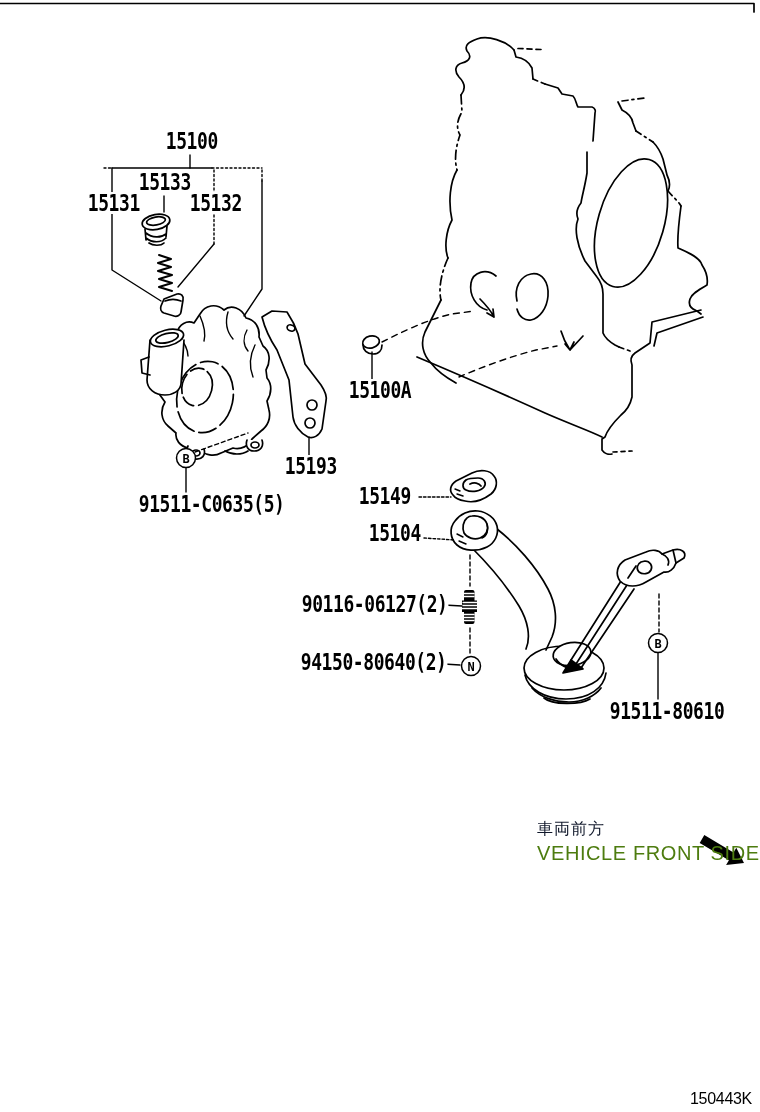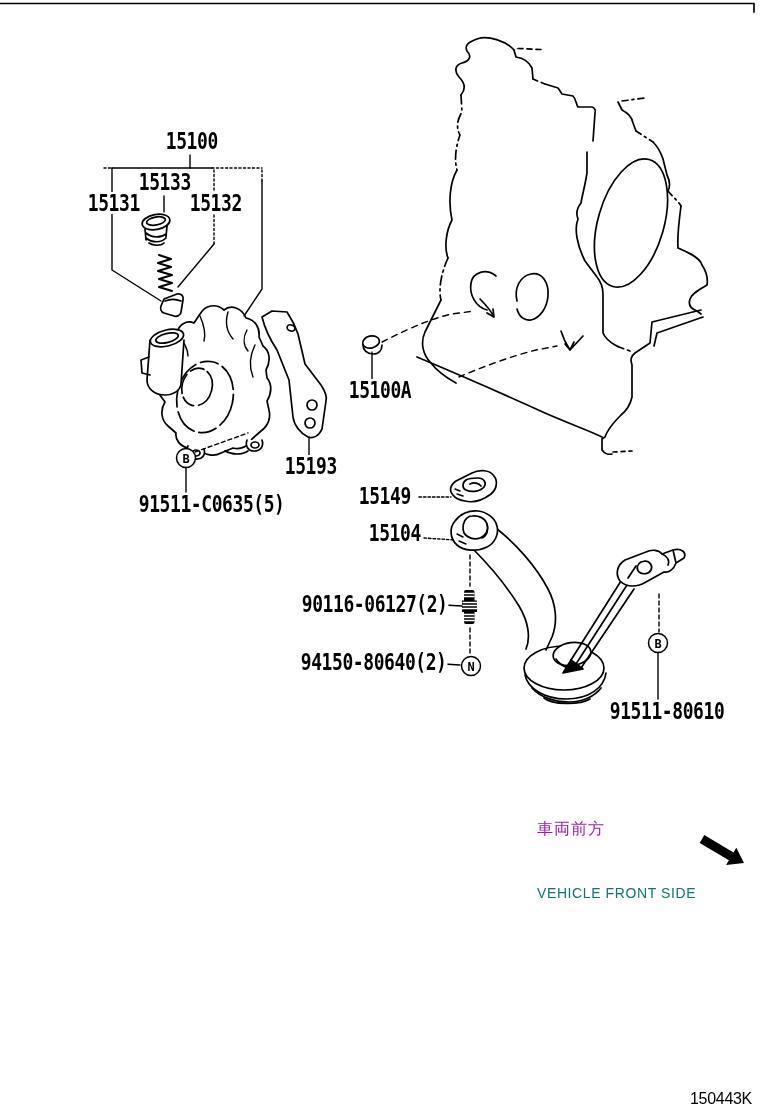--- a/index.html
+++ b/index.html
@@ -4,23 +4,23 @@
 <style>
   html,body{margin:0;padding:0;}
   body{width:760px;height:1112px;position:relative;background:#fff;overflow:hidden;
        font-family:"DejaVu Sans",sans-serif;}
   #stage{position:absolute;left:0;top:0;width:760px;height:1112px;}
   svg#art{position:absolute;left:0;top:0;}
   .plabel{position:absolute;font-family:"DejaVu Sans Mono",monospace;font-weight:bold;
           font-size:23px;line-height:22px;letter-spacing:-0.5px;white-space:nowrap;
           color:#000;background:#fff;transform:scaleX(.78);transform-origin:0 0;padding:0 1px;}
   .jp{position:absolute;font-family:"DejaVu Sans",sans-serif;font-size:16px;line-height:18px;
-      color:#a21caf;white-space:nowrap;letter-spacing:1px;}
-  .en{position:absolute;font-family:"Liberation Sans",sans-serif;font-size:14px;line-height:17px;
-      color:#0f766e;white-space:nowrap;letter-spacing:.6px;margin-top:40px;}
+      color:#0f172a;white-space:nowrap;letter-spacing:1px;}
+  .en{position:absolute;font-family:"Liberation Sans",sans-serif;font-size:20px;line-height:17px;
+      color:#4d7c0f;white-space:nowrap;letter-spacing:.6px;}
   .figcode{position:absolute;font-family:Liberation Sans, sans-serif;font-size:16px;color:#000;
            letter-spacing:-.3px;}
   .mk{font-family:"DejaVu Sans Mono",monospace;font-weight:bold;font-size:12px;}
 </style>
 </head>
 <body>
 
 <div id="stage">
 
   <svg id="art" width="760" height="1112" viewBox="0 0 760 1112" fill="none" stroke="#000" stroke-width="1.7" stroke-linecap="round" stroke-linejoin="round">

